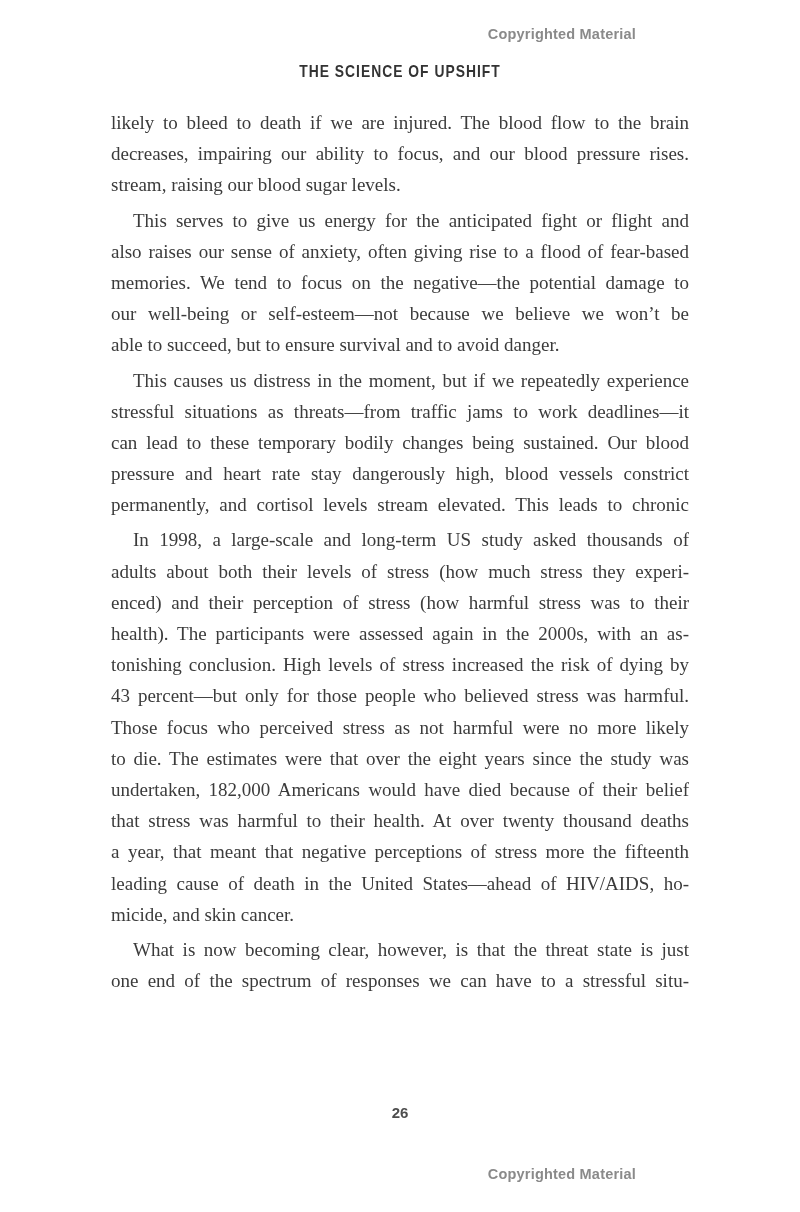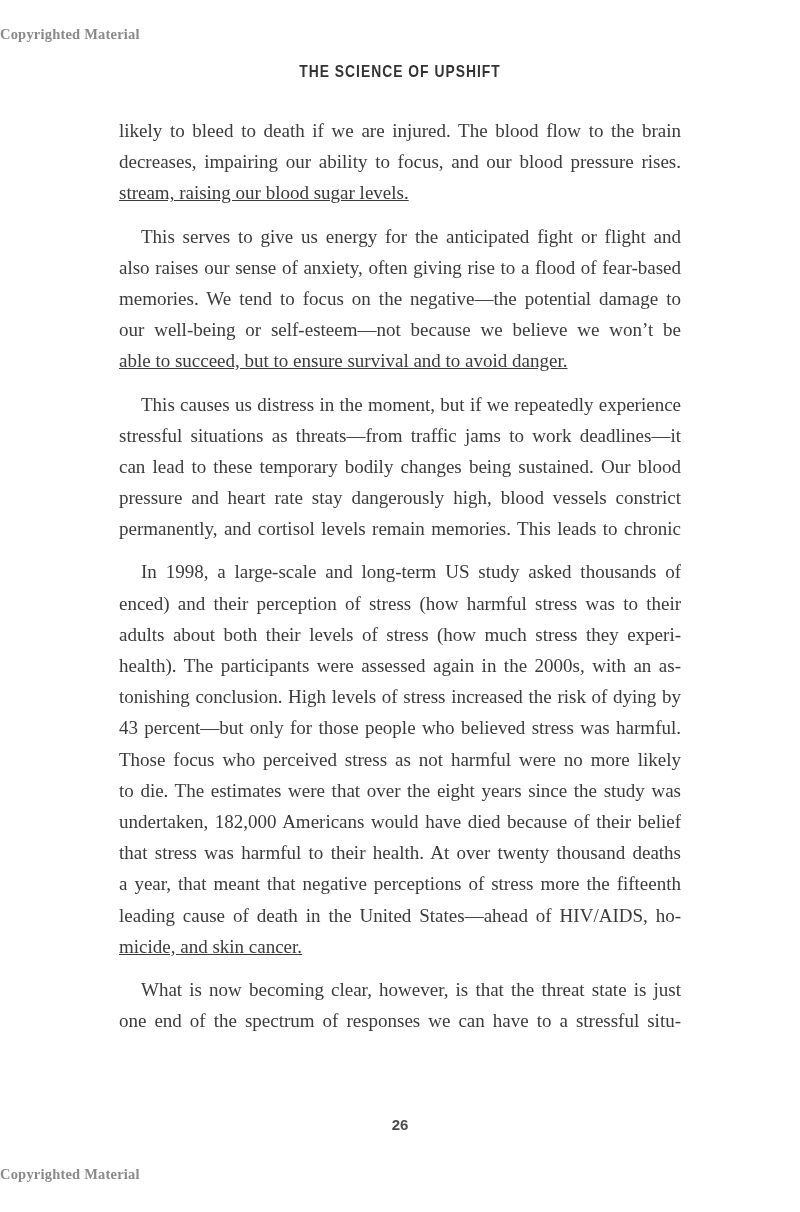--- a/index.html
+++ b/index.html
@@ -13,22 +13,22 @@
   html, body { width: 800px; height: 1212px; }
   body {
     background: var(--background);
     position: relative;
     overflow: hidden;
     font-family: "Liberation Serif", serif;
   }
   .top-notice, .bottom-notice {
     position: absolute;
     left: 0; width: 636px;
-    text-align: left;
-    font-family: Liberation Serif, serif;
+    text-align: right;
+    font-family: Liberation Sans, sans-serif;
     font-weight: bold;
     font-size: 14.5px;
     color: var(--notice_text);
     letter-spacing: 0.2px;
   }
   .top-notice { top: 26px; }
   .bottom-notice { top: 1166px; }
   .running-header {
     position: absolute;
     top: 62px; left: 0; width: 800px;
@@ -46,40 +46,39 @@
     white-space: nowrap;
   }
   .body-text {
     position: absolute;
     left: 107px; top: 103px; width: 586px;
     font-family: "Liberation Serif", serif;
     font-size: 19px;
     line-height: 31.2px;
     color: var(--body_text);
   }
-  .paragraph { margin: 12px; }
+  .paragraph { margin: 4px; }
   .line {
     text-align: justify;
     text-align-last: justify;
     height: 31.2px;
     overflow: hidden;
     white-space: nowrap;
   }
-  .line.last { text-align-last: left; text-decoration: underline; }
+  .line.last { text-align-last: left; }
   .line.indent { text-indent: 22px; }
   .italic { }
   .page-number {
     position: absolute;
     top: 1104px; left: 0; width: 800px;
     text-align: center;
     font-family: "Liberation Sans", sans-serif;
     font-weight: bold;
     font-size: 15px;
     color: var(--page_number_text);
-    margin-top: 12px;
   }
 </style>
 </head>
 <body>
 
 <div class="top-notice">Copyrighted Material</div>
 
 <div class="running-header">
   <span class="condensed">THE SCIENCE OF UPSHIFT</span>
 </div>
@@ -95,26 +94,26 @@
       <div class="line"><span>also raises our sense of anxiety, often giving rise to a flood of fear-based</span></div>
       <div class="line"><span>memories. We tend to focus on the negative—the potential damage to</span></div>
       <div class="line"><span>our well-being or self-esteem—not because we believe we won’t be</span></div>
       <div class="line last"><span>able to succeed, but to ensure survival and to avoid danger.</span></div>
     </div>
     <div class="paragraph">
       <div class="line indent"><span>This causes us distress in the moment, but if we repeatedly experience</span></div>
       <div class="line"><span>stressful situations as threats—from traffic jams to work deadlines—it</span></div>
       <div class="line"><span>can lead to these temporary bodily changes being sustained. Our blood</span></div>
       <div class="line"><span>pressure and heart rate stay dangerously high, blood vessels constrict</span></div>
-      <div class="line"><span>permanently, and cortisol levels remain memories. This leads to chronic</span></div>
+      <div class="line"><span>permanently, and cortisol levels stream elevated. This leads to chronic</span></div>
     </div>
     <div class="paragraph">
       <div class="line indent"><span>In 1998, a large-scale and long-term US study asked thousands of</span></div>
+      <div class="line"><span>adults about both their levels of stress (how much stress they experi-</span></div>
       <div class="line"><span>enced) and their perception of stress (how harmful stress was to their</span></div>
-      <div class="line"><span>adults about both their levels of stress (how much stress they experi-</span></div>
       <div class="line"><span>health). The participants were assessed again in the 2000s, with an as-</span></div>
       <div class="line"><span>tonishing conclusion. High levels of stress increased the risk of dying by</span></div>
       <div class="line"><span>43 percent—but </span><span class="italic">only</span><span> for those people who believed stress was harmful.</span></div>
       <div class="line"><span>Those focus who perceived stress as not harmful were no more likely</span></div>
       <div class="line"><span>to die. The estimates were that over the eight years since the study was</span></div>
       <div class="line"><span>undertaken, 182,000 Americans would have died because of their </span><span class="italic">belief</span></div>
       <div class="line"><span>that stress was harmful to their health. At over twenty thousand deaths</span></div>
       <div class="line"><span>a year, that meant that negative perceptions of stress more the fifteenth</span></div>
       <div class="line"><span>leading cause of death in the United States—ahead of HIV/AIDS, ho-</span></div>
       <div class="line last"><span>micide, and skin cancer.</span></div>

